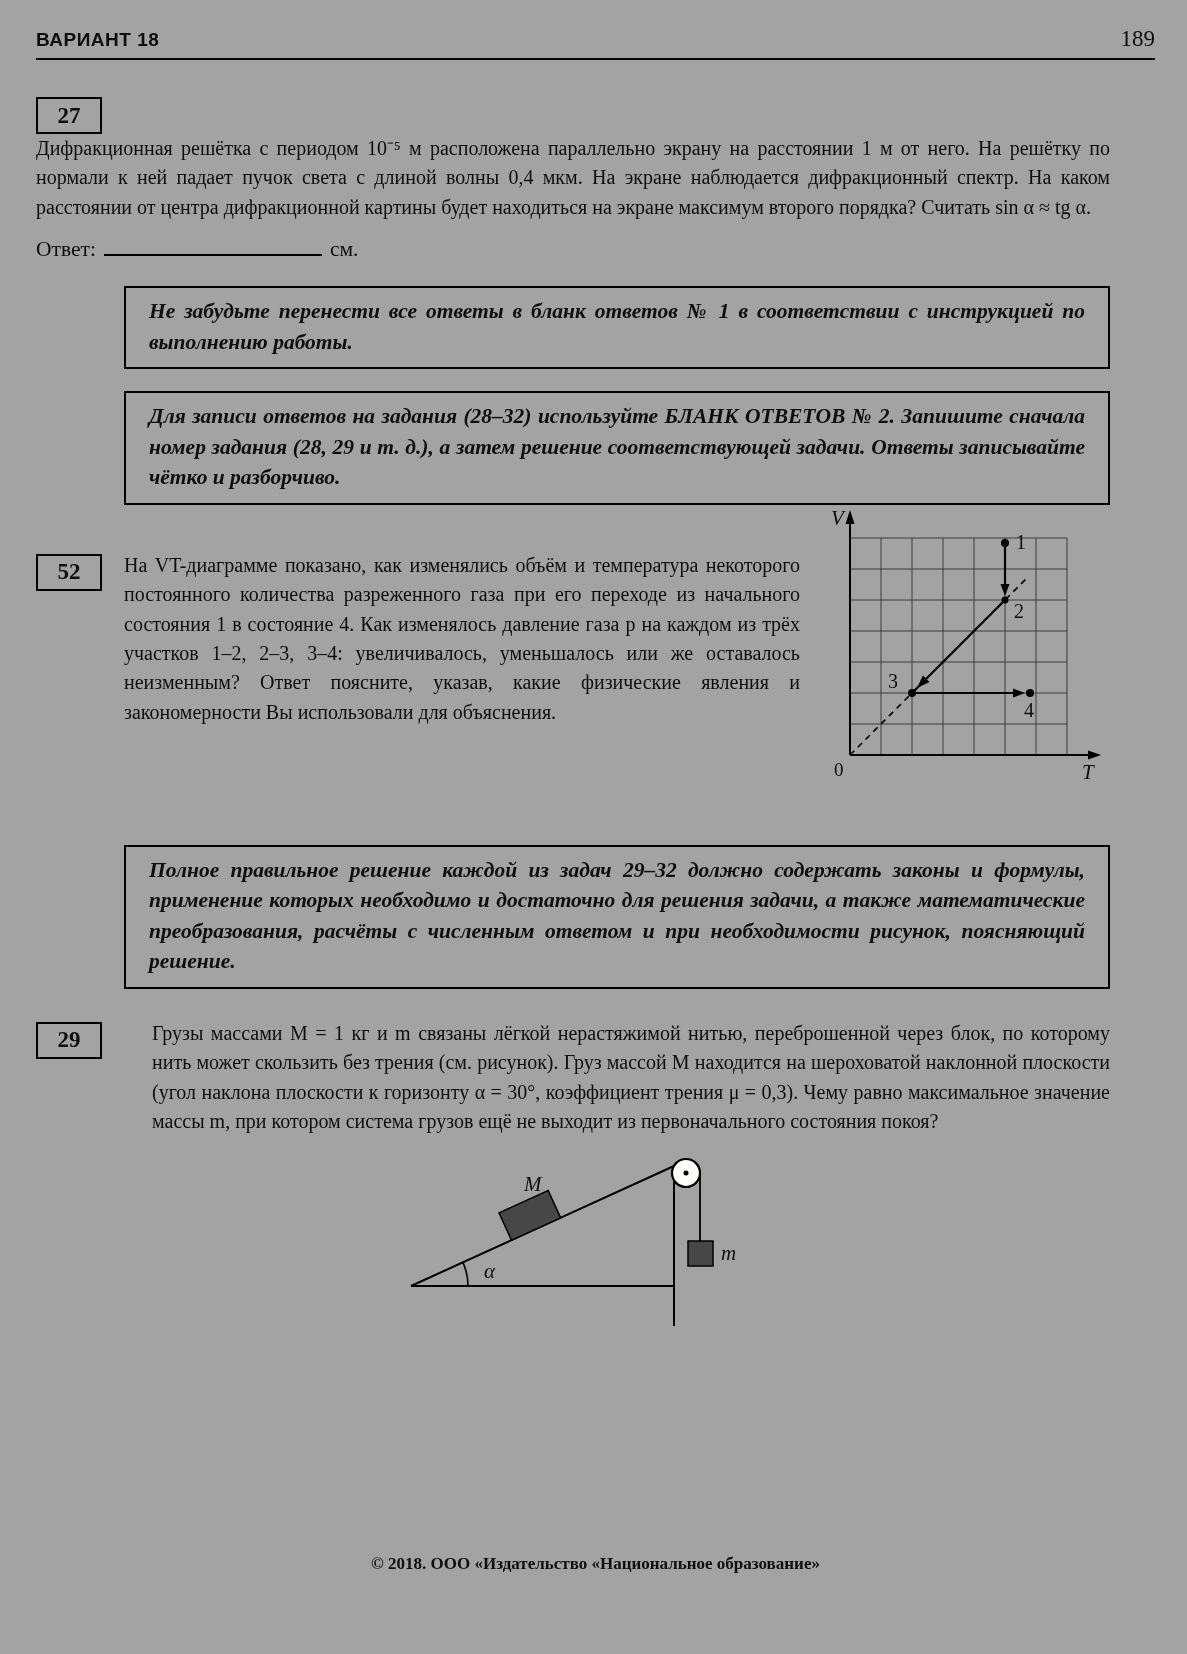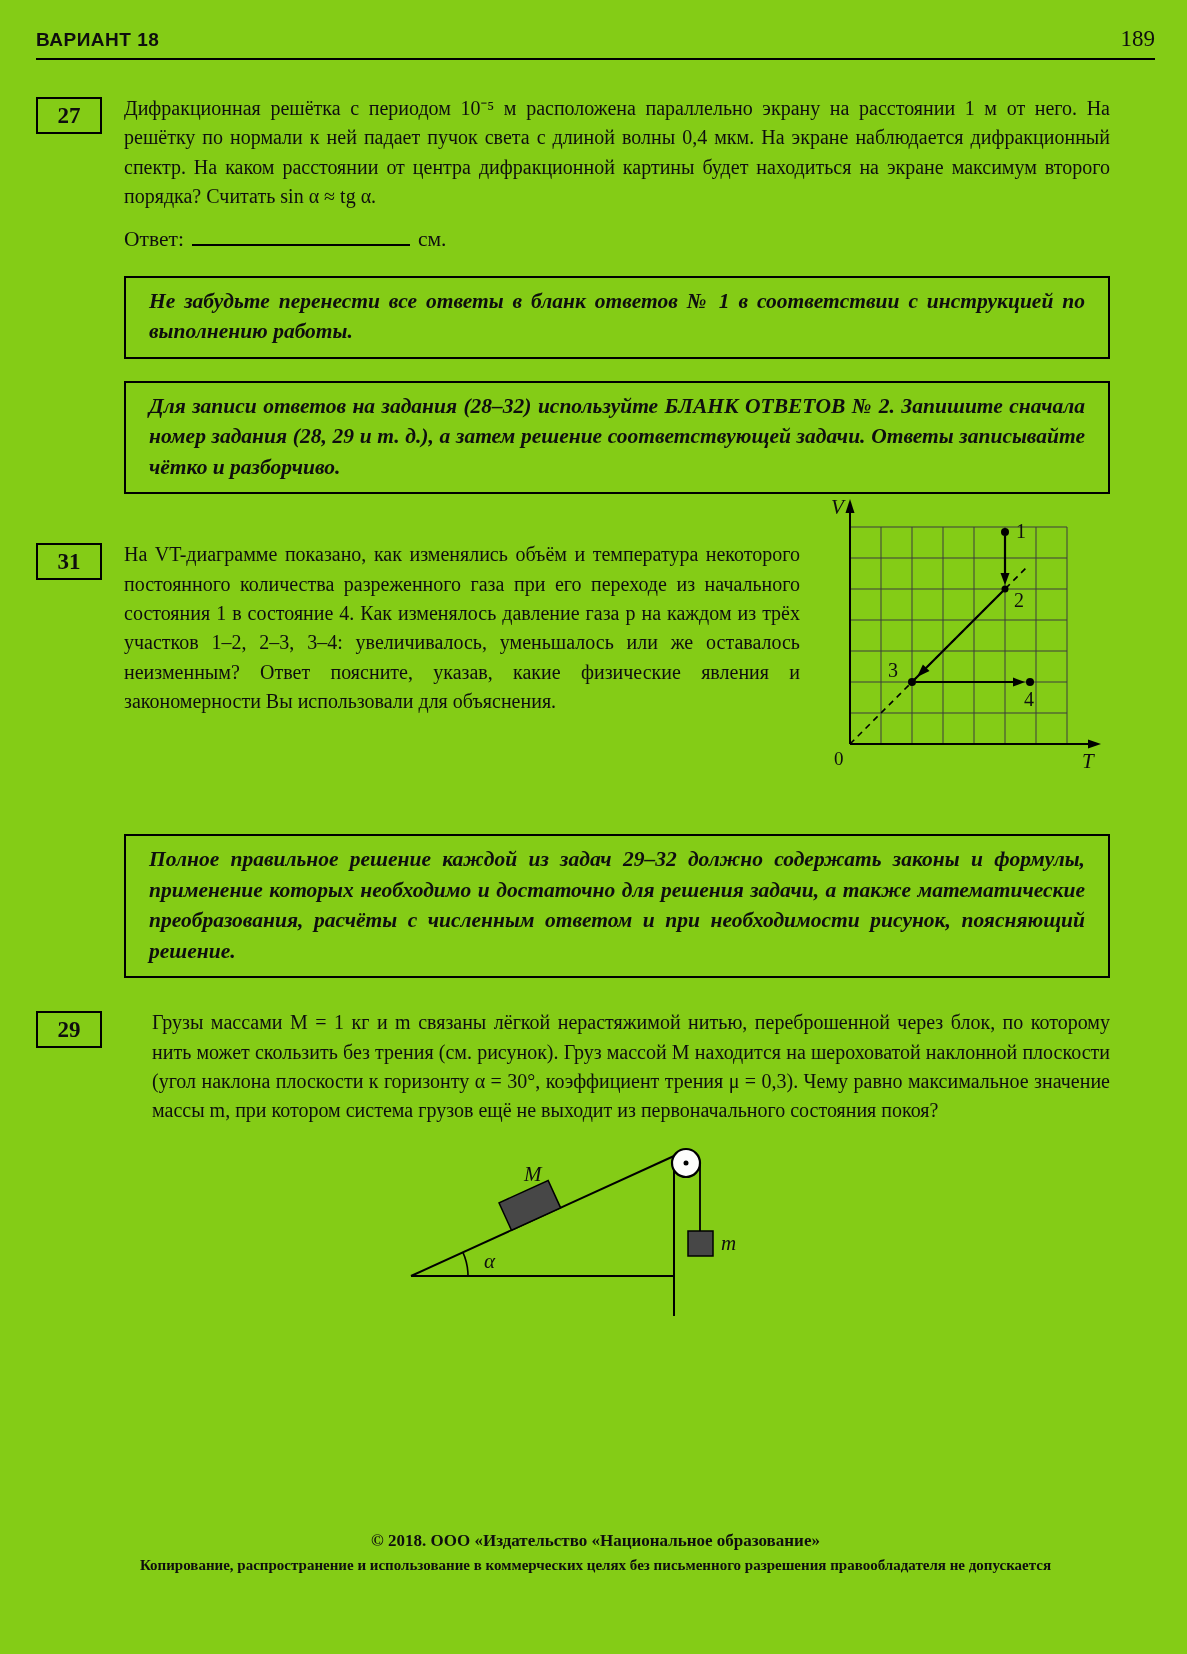--- a/index.html
+++ b/index.html
@@ -1,19 +1,19 @@
 <!DOCTYPE html>
 <html><head>
 <meta charset="utf-8">
 <style>
   * { margin:0; padding:0; box-sizing:border-box; }
   html,body { background:#e8e8e8; }
   body { font-family:"Liberation Serif", serif; color:#0e0e0e; }
   .page {
-    width:1187px; height:1654px; margin:0 auto; background:#84cc16;
+    width:1187px; height:1654px; margin:0 auto; background:#a3a3a3;
     padding:26px 32px 80px 36px;
     display:flex; flex-direction:column;
   }
   .page-header { display:flex; justify-content:space-between; align-items:baseline; padding-bottom:6px; }
   .variant { font-family:"Liberation Sans", sans-serif; font-weight:bold; font-size:19px; letter-spacing:.5px; }
   .pagenum { font-size:23px; }
   .header-rule { border:none; border-top:2.5px solid #000; }
 
   .problem { display:flex; align-items:flex-start; }
   .num-box {
@@ -24,21 +24,21 @@
   .problem-body { flex:1; margin-right:45px; }
   .ptext { font-size:20px; line-height:1.47; text-align:justify;font-family:Liberation Serif, serif; }
   .answer-row { margin-top:14px; font-size:21.5px; }
   .answer-blank { display:inline-block; width:218px; height:20px; border-bottom:2px solid #000; margin:0 8px; }
 
   .note-box {
     border:2px solid #000; margin-left:88px; margin-right:45px;
     padding:8px 23px 10px; font-weight:bold; font-style:italic;
     font-size:21.5px; line-height:1.42; text-align:justify;
   }
-  .p27 { margin-top:34px; }
+  .p27 { margin-top:34px;flex-direction:column; }
   .note1 { margin-top:24px; }
   .note2 { margin-top:22px; }
   .p28 { margin-top:46px; }
   .p28 .problem-body { margin-right:10px; }
   .diagram-wrap { width:285px; min-width:285px; margin-left:20px; margin-right:40px; margin-top:-46px; }
   .note3 { margin-top:40px; }
   .p29 { margin-top:30px;gap:28px; }
   .figure29 { display:flex; justify-content:center; margin-top:10px; }
 
   svg { display:block; }
@@ -69,21 +69,21 @@
       <p class="ptext">Дифракционная решётка с периодом 10⁻⁵ м расположена параллельно экрану на расстоянии 1 м от него. На решётку по нормали к ней падает пучок света с длиной волны 0,4 мкм. На экране наблюдается дифракционный спектр. На каком расстоянии от центра дифракционной картины будет находиться на экране максимум второго порядка? Считать sin α ≈ tg α.</p>
       <p class="answer-row"><span>Ответ:</span><span class="answer-blank"></span><span>см.</span></p>
     </div>
   </section>
 
   <div class="note-box note1">Не забудьте перенести все ответы в бланк ответов № 1 в соответствии с инструкцией по выполнению работы.</div>
 
   <div class="note-box note2">Для записи ответов на задания (28–32) используйте БЛАНК ОТВЕТОВ № 2. Запишите сначала номер задания (28, 29 и т. д.), а затем решение соответствующей задачи. Ответы записывайте чётко и разборчиво.</div>
 
   <section class="problem p28">
-    <div class="num-box">31</div>
+    <div class="num-box">52</div>
     <div class="problem-body">
       <p class="ptext">На VT-диаграмме показано, как изменялись объём и температура некоторого постоянного количества разреженного газа при его переходе из начального состояния 1 в состояние 4. Как изменялось давление газа p на каждом из трёх участков 1–2, 2–3, 3–4: увеличивалось, уменьшалось или же оставалось неизменным? Ответ поясните, указав, какие физические явления и закономерности Вы использовали для объяснения.</p>
     </div>
     <div class="diagram-wrap">
       <svg width="285" height="300" viewBox="0 0 285 300">
 
         <g stroke="#3c3c3c" stroke-width="1">
           <line x1="20" y1="33" x2="20" y2="250"></line>
             <line x1="51" y1="33" x2="51" y2="250"></line>
           <line x1="82" y1="33" x2="82" y2="250"></line>
@@ -167,16 +167,15 @@
       <rect x="302" y="95" width="25" height="25" fill="#474747" stroke="#000" stroke-width="1.5"></rect>
 
       <text class="fig-label" x="138" y="45">M</text>
       <text class="fig-label" x="335" y="114">m</text>
       <text class="fig-label" x="98" y="132">α</text>
     </svg>
   </div>
 
   <div class="footer">
     <div class="footer-line1">© 2018. ООО «Издательство «Национальное образование»</div>
-    <div class="footer-line2">Копирование, распространение и использование в коммерческих целях без письменного разрешения правообладателя не допускается</div>
   </div>
 
 </div>
 
 </body></html>

